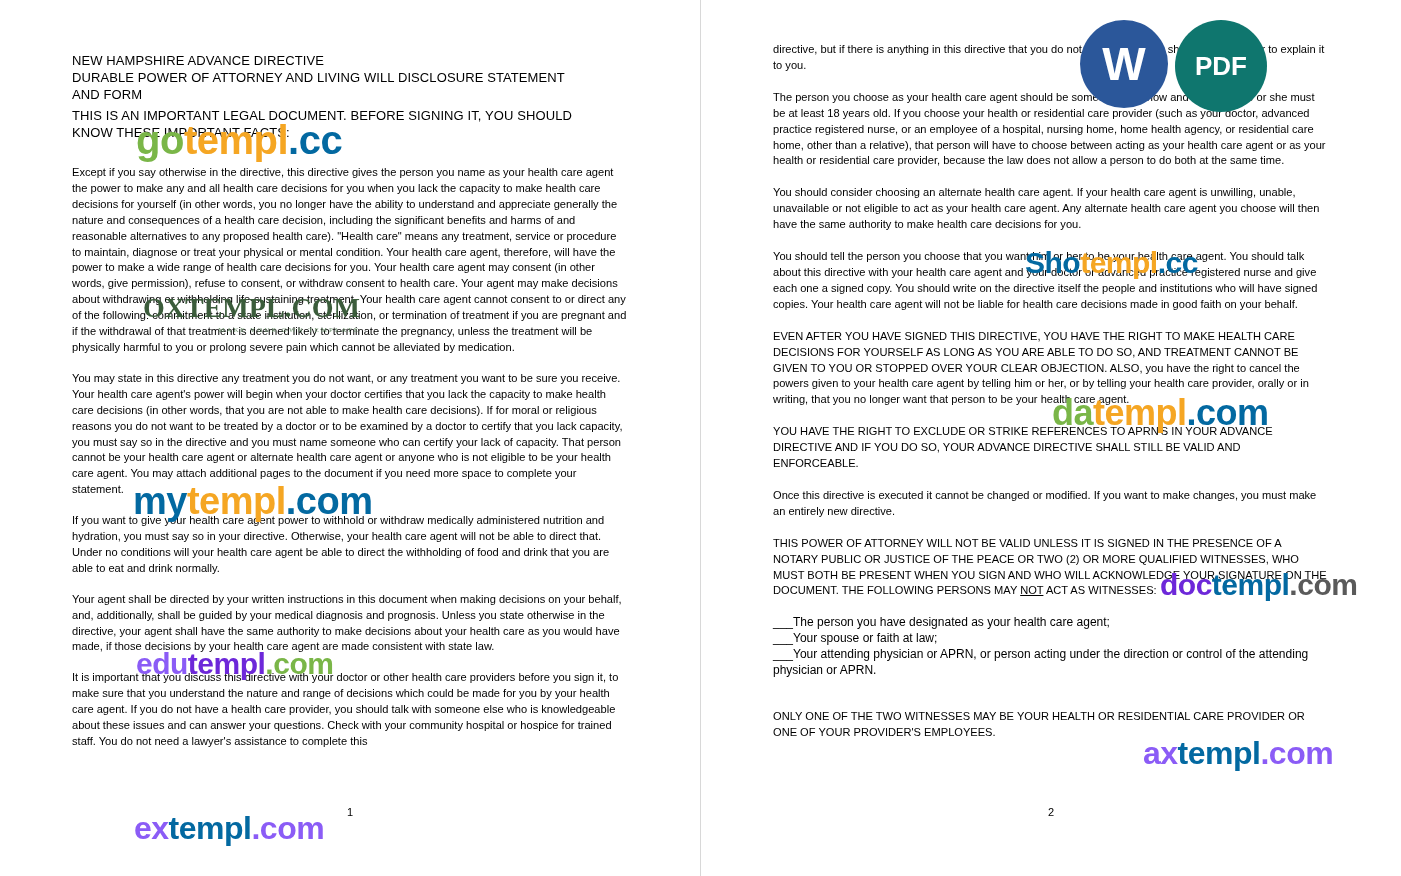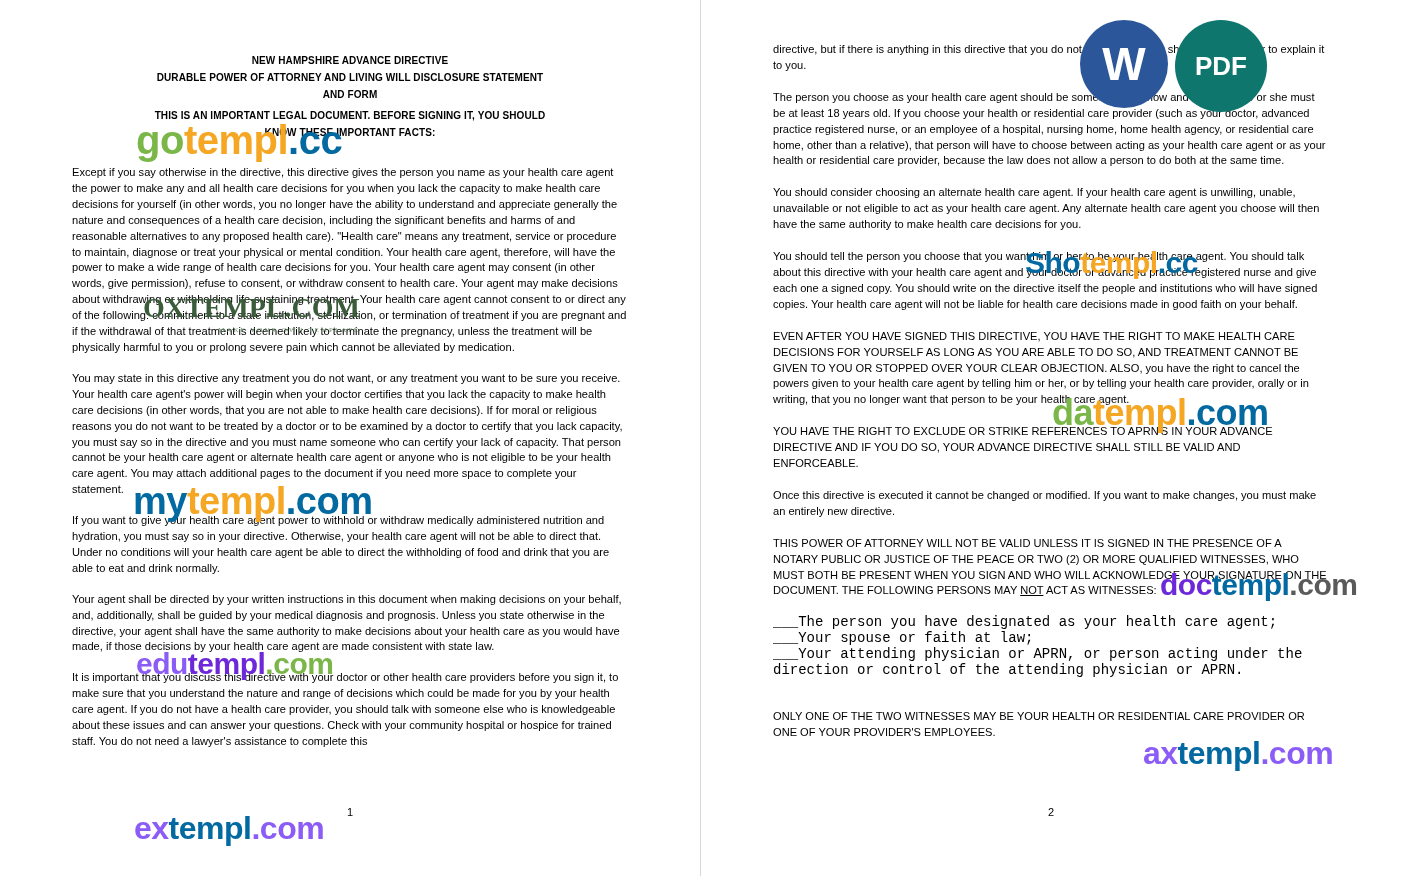--- a/index.html
+++ b/index.html
@@ -33,42 +33,40 @@
   }
   .content {
     position: absolute;
     left: 72px;
     right: 72px;
     top: 52px;
   }
   #page-right .content { top: 42px; }
 
   .title-block {
-    text-align: center;
-    font-weight: bold;
-    font-size: 10px;
+    font-weight: normal;
+    font-size: 13px;
     line-height: 17px;
     letter-spacing: 0.1px;
   }
   .title-line { margin: 0; }
   .title-gap { height: 4px; }
 
   p.para {
     font-size: 11.1px;
     line-height: 15.9px;
     margin: 0 0 15px 0;
     text-align: left;
   }
   #page-right p.para { margin-bottom: 16px; }
   p.tight { margin-bottom: 13px; }
   .witness-list {
-    font-size: 14px;
+    font-size: 12px;
     line-height: 15.9px;
     margin: 0 0 16px 0;
-    font-family: Liberation Mono, monospace;
   }
   .witness-list div { white-space: pre-wrap; }
   .u { text-decoration: underline; }
 
   .page-number {
     position: absolute;
     width: 100%;
     text-align: center;
     font-size: 11px;
     color: #000;

